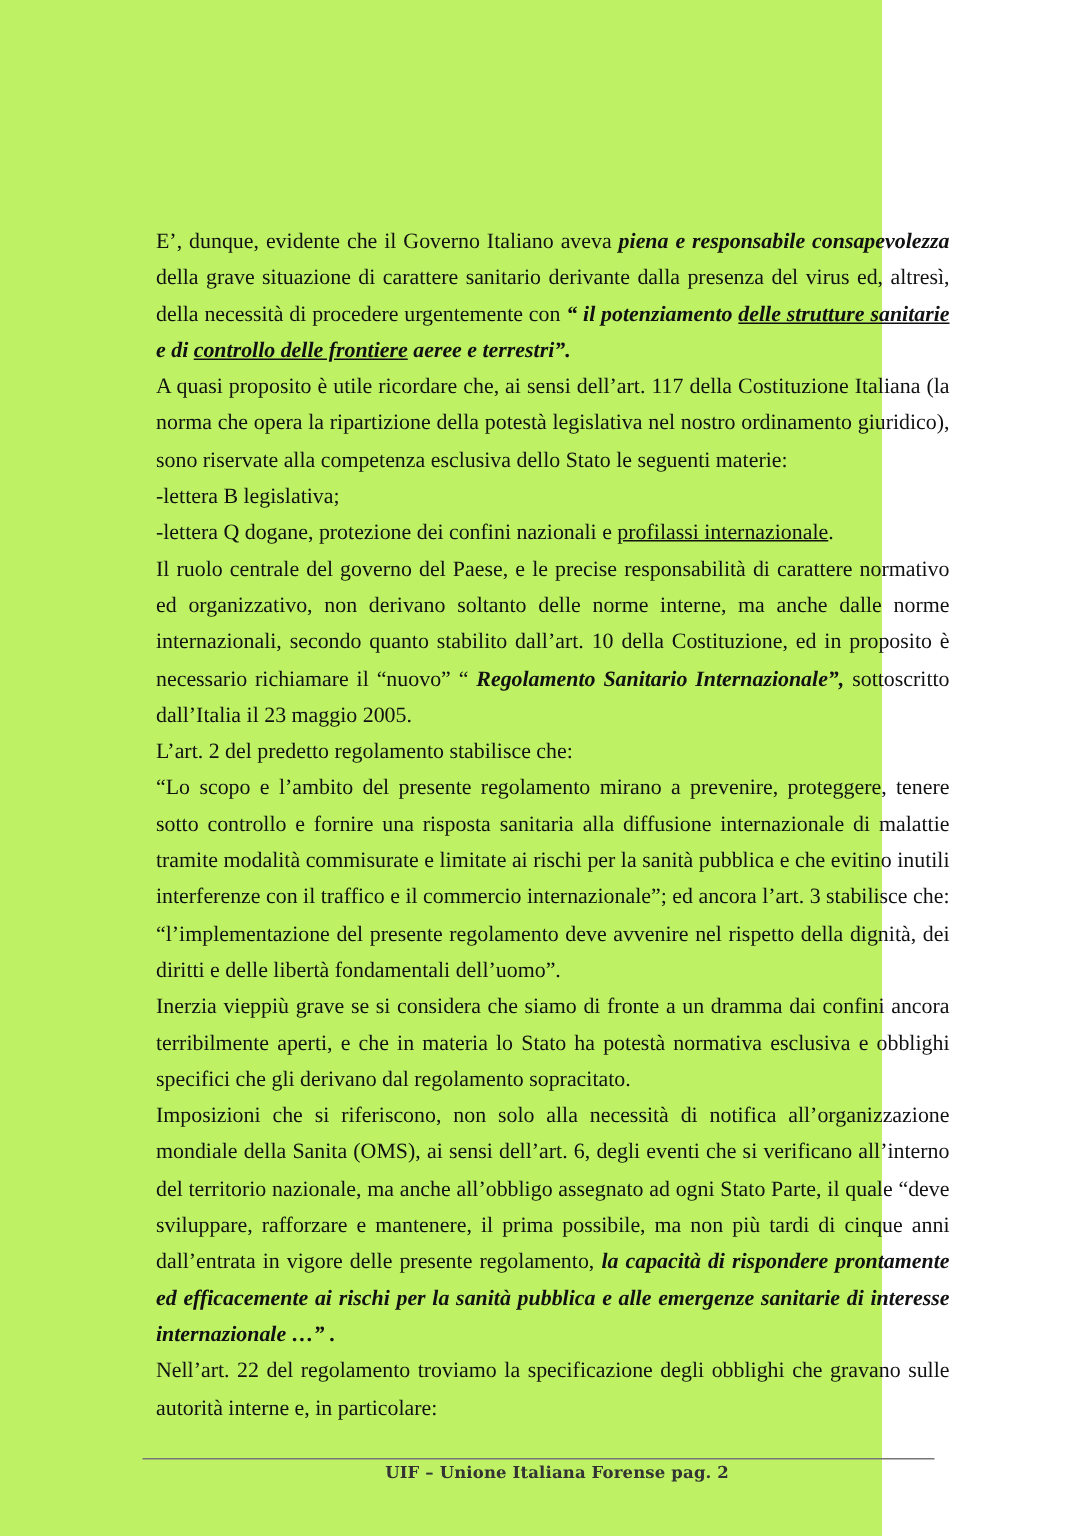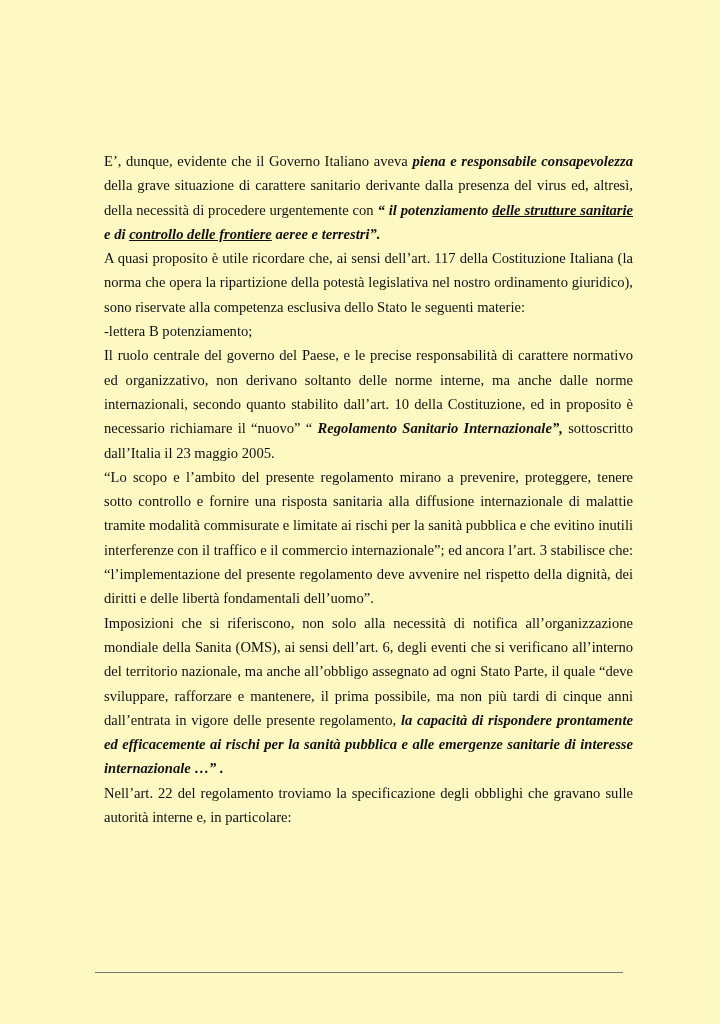--- a/index.html
+++ b/index.html
@@ -1,18 +1,18 @@
 <!DOCTYPE html>
 <html><head>
 <meta charset="utf-8">
 <style>
   html, body { margin: 0; padding: 0; background: #ffffff; }
   body { width: 724px; height: 1024px; position: relative; overflow: hidden; }
   .page {
-    position: absolute; left: 0; top: 0; width: 720px; height: 1024px; background: #fef9c3;
+    position: absolute; left: 0; top: 0; width: 588px; height: 1024px; background: #bef264;
   }
   .body-text {
     position: absolute;
     left: 104px;
     top: 149px;
     width: 529px;
     font-family: "Liberation Serif", serif;
     font-size: 14.6px;
     line-height: 24.3px;
     color: #111;
@@ -33,20 +33,24 @@
     letter-spacing: 0.1px;
   }
 </style>
 </head>
 <body>
 
 <div class="page">
   <div class="body-text" id="body-text">
       <p><span>E’, dunque, evidente che il Governo Italiano aveva </span><span class="bi">piena e responsabile consapevolezza</span><span> della grave situazione di carattere sanitario derivante dalla presenza del virus ed, altresì, della necessità di procedere urgentemente con </span><span class="bi">“ il potenziamento </span><span class="bi u">delle strutture sanitarie</span><span class="bi"> e di </span><span class="bi u">controllo delle frontiere</span><span class="bi"> aeree e terrestri”.</span></p>
       <p><span>A quasi proposito è utile ricordare che, ai sensi </span><span class="b">dell’art. 117 della Costituzione Italiana</span><span> (la norma che opera la ripartizione della potestà legislativa nel nostro ordinamento giuridico), sono riservate alla competenza esclusiva dello Stato le seguenti materie:</span></p>
-      <p><span>-lettera B potenziamento;</span></p>
+      <p><span>-lettera B legislativa;</span></p>
+      <p><span>-lettera Q dogane, protezione dei confini nazionali e </span><span class="b u">profilassi internazionale</span><span>.</span></p>
       <p><span>Il ruolo centrale del governo del Paese, e le precise responsabilità di carattere normativo  ed organizzativo, non derivano soltanto delle norme interne, ma anche dalle norme internazionali, secondo quanto stabilito dall’art. 10 della Costituzione, ed in proposito è necessario richiamare il “nuovo” “ </span><span class="bi">Regolamento Sanitario Internazionale”,</span><span> sottoscritto dall’Italia il 23 maggio 2005.</span></p>
+      <p><span>L’art. 2 del predetto regolamento stabilisce che:</span></p>
       <p><span>“Lo scopo e l’ambito del presente regolamento mirano a prevenire, proteggere, tenere sotto controllo e fornire una risposta sanitaria alla diffusione internazionale di malattie tramite modalità commisurate e limitate ai rischi per la sanità pubblica e che evitino inutili interferenze con il traffico e il commercio internazionale”; ed ancora l’art. 3 stabilisce che: </span><span class="b">“l’implementazione del presente regolamento deve avvenire nel rispetto della dignità, dei diritti e delle libertà fondamentali dell’uomo”.</span></p>
+      <p><span>Inerzia vieppiù grave se si considera che siamo di fronte a un dramma dai confini ancora terribilmente aperti, e che in materia lo Stato ha potestà normativa  esclusiva e obblighi specifici che gli derivano dal regolamento sopracitato.</span></p>
       <p><span>Imposizioni che si riferiscono, non solo alla necessità di notifica all’organizzazione mondiale della Sanita (OMS), ai sensi dell’art. 6, degli eventi che si verificano all’interno del territorio nazionale, ma anche all’obbligo assegnato ad ogni Stato Parte, il quale “deve sviluppare, rafforzare e mantenere, il prima possibile, ma non più tardi di cinque anni dall’entrata in vigore delle presente regolamento, </span><span class="bi">la capacità di rispondere prontamente ed efficacemente ai rischi per la sanità pubblica e alle emergenze sanitarie di interesse internazionale …” .</span></p>
       <p><span>Nell’art. 22 del regolamento troviamo la specificazione degli obblighi che gravano sulle autorità interne e, in particolare:</span></p>
     </div>
   <div class="footer-rule"></div>
+  <div class="footer-text">UIF – Unione Italiana Forense pag. 2</div>
 </div>
 
 </body></html>

